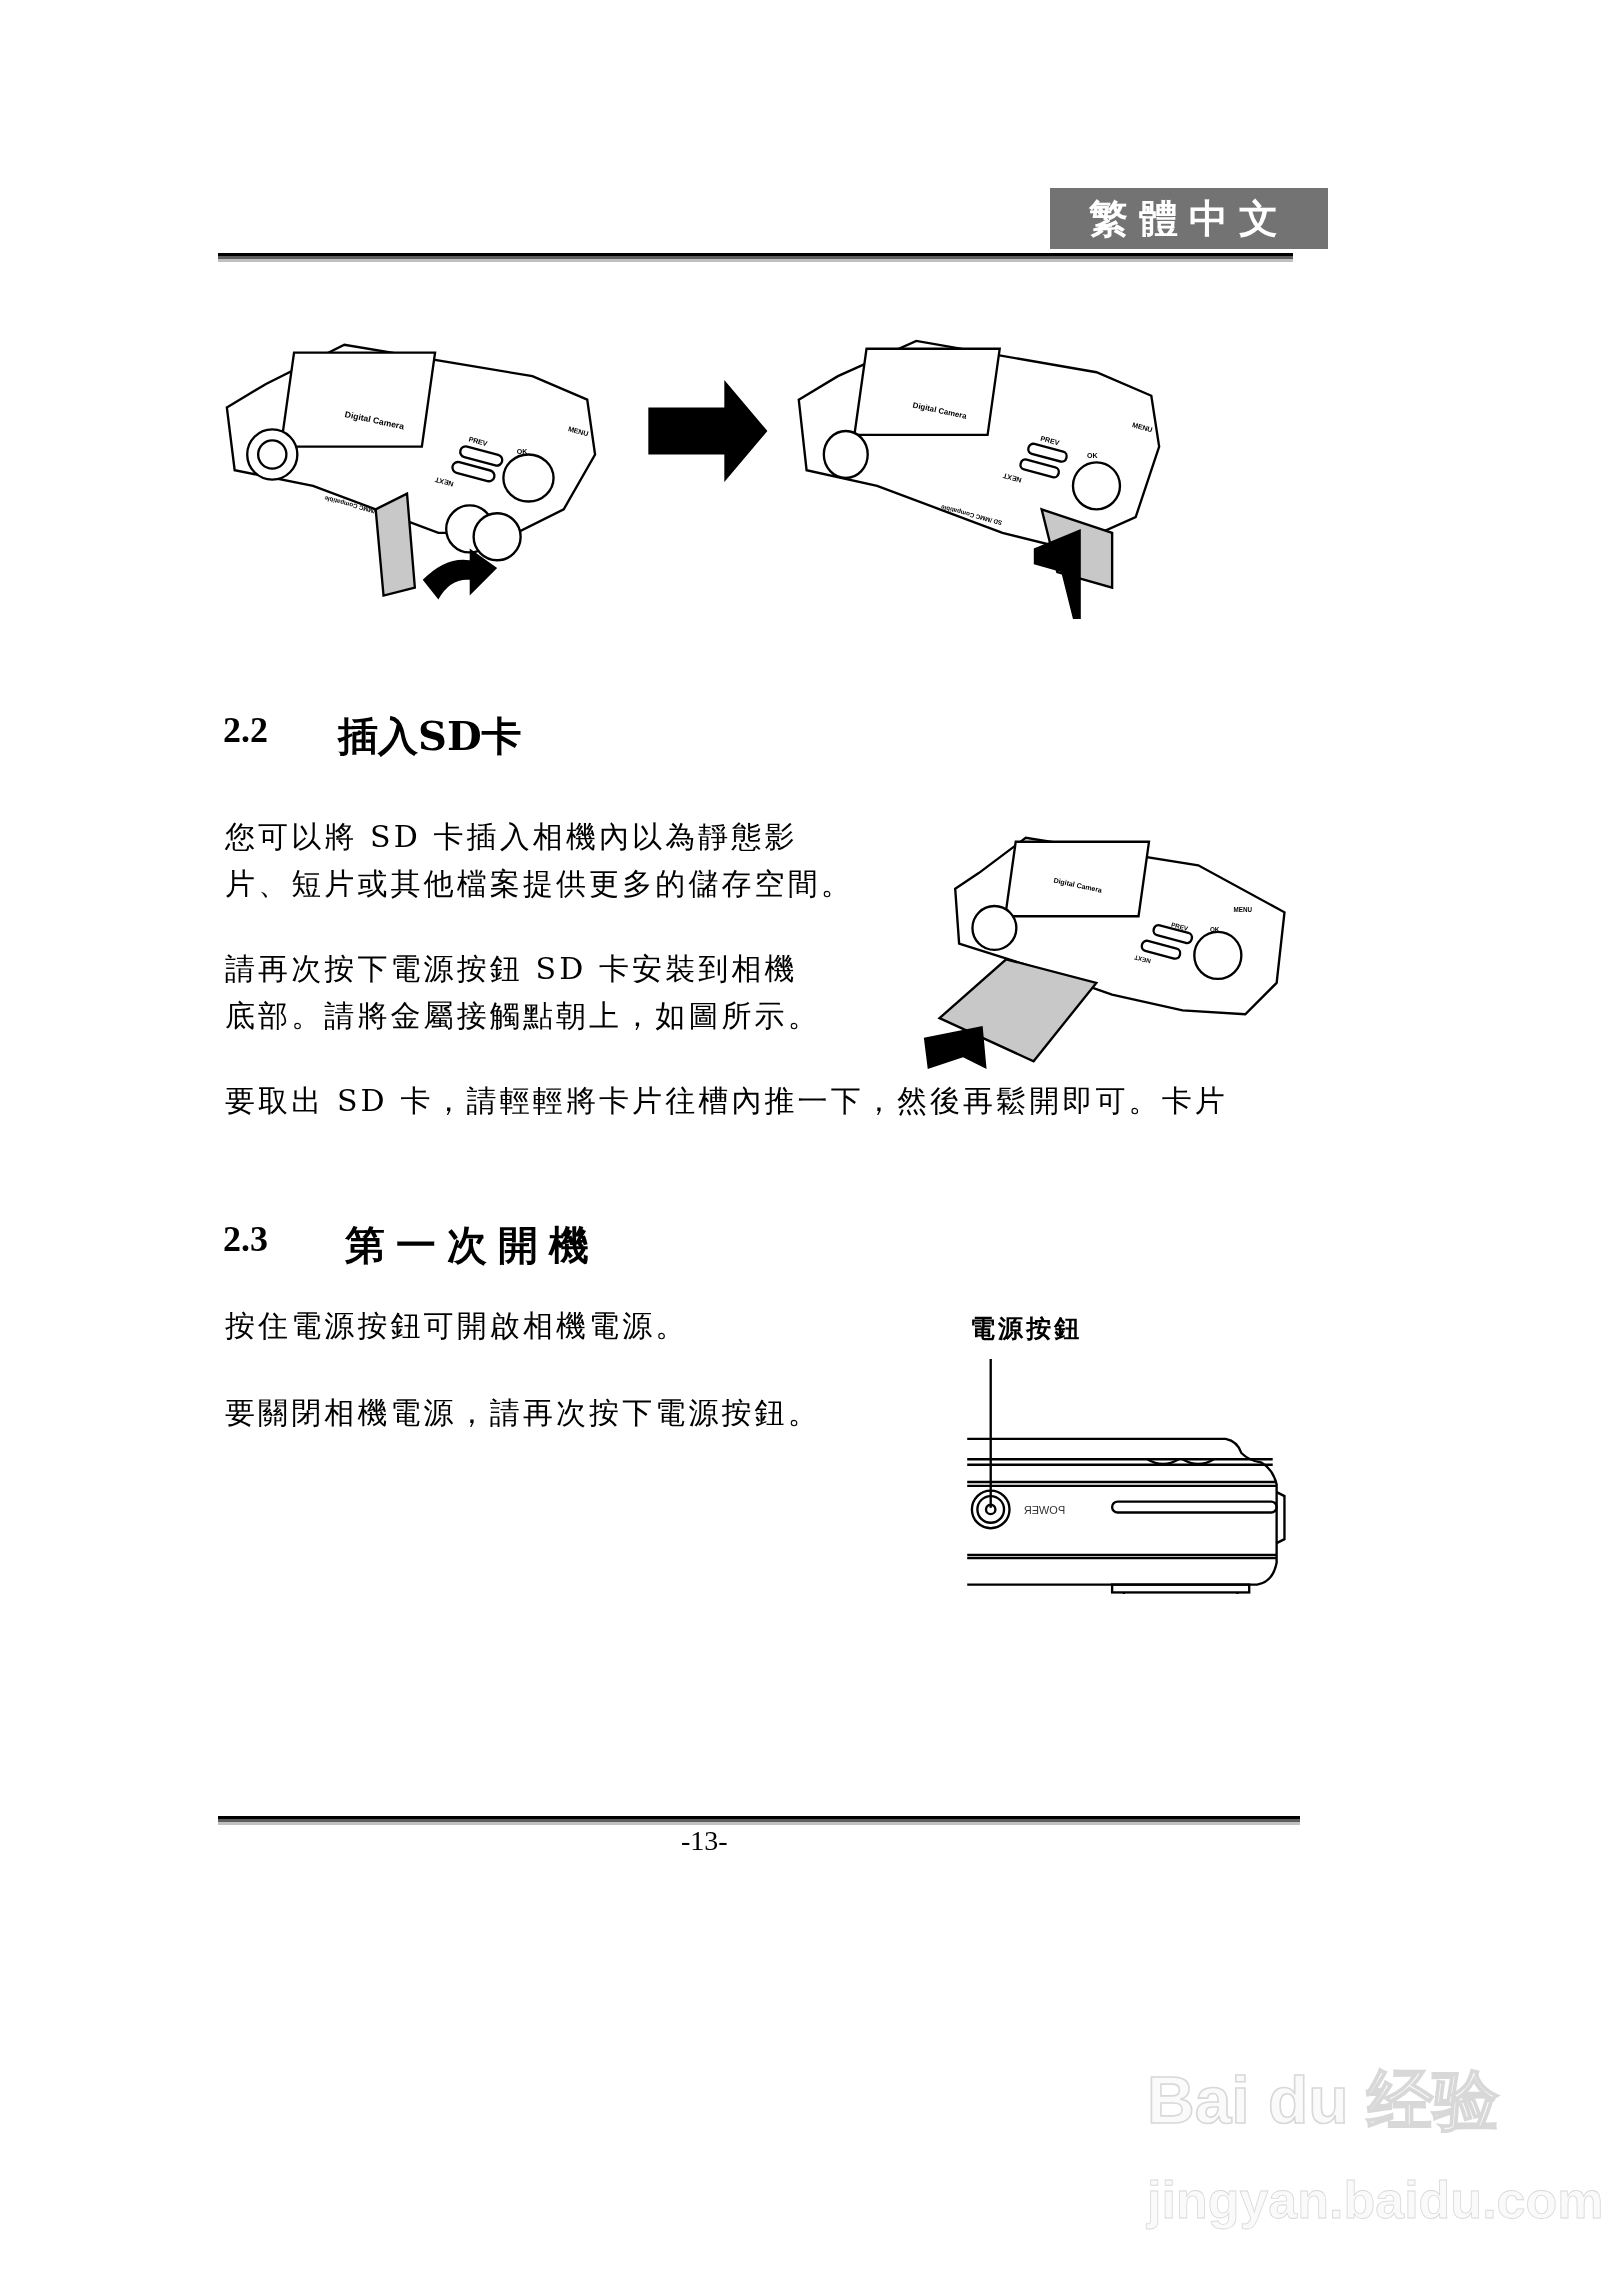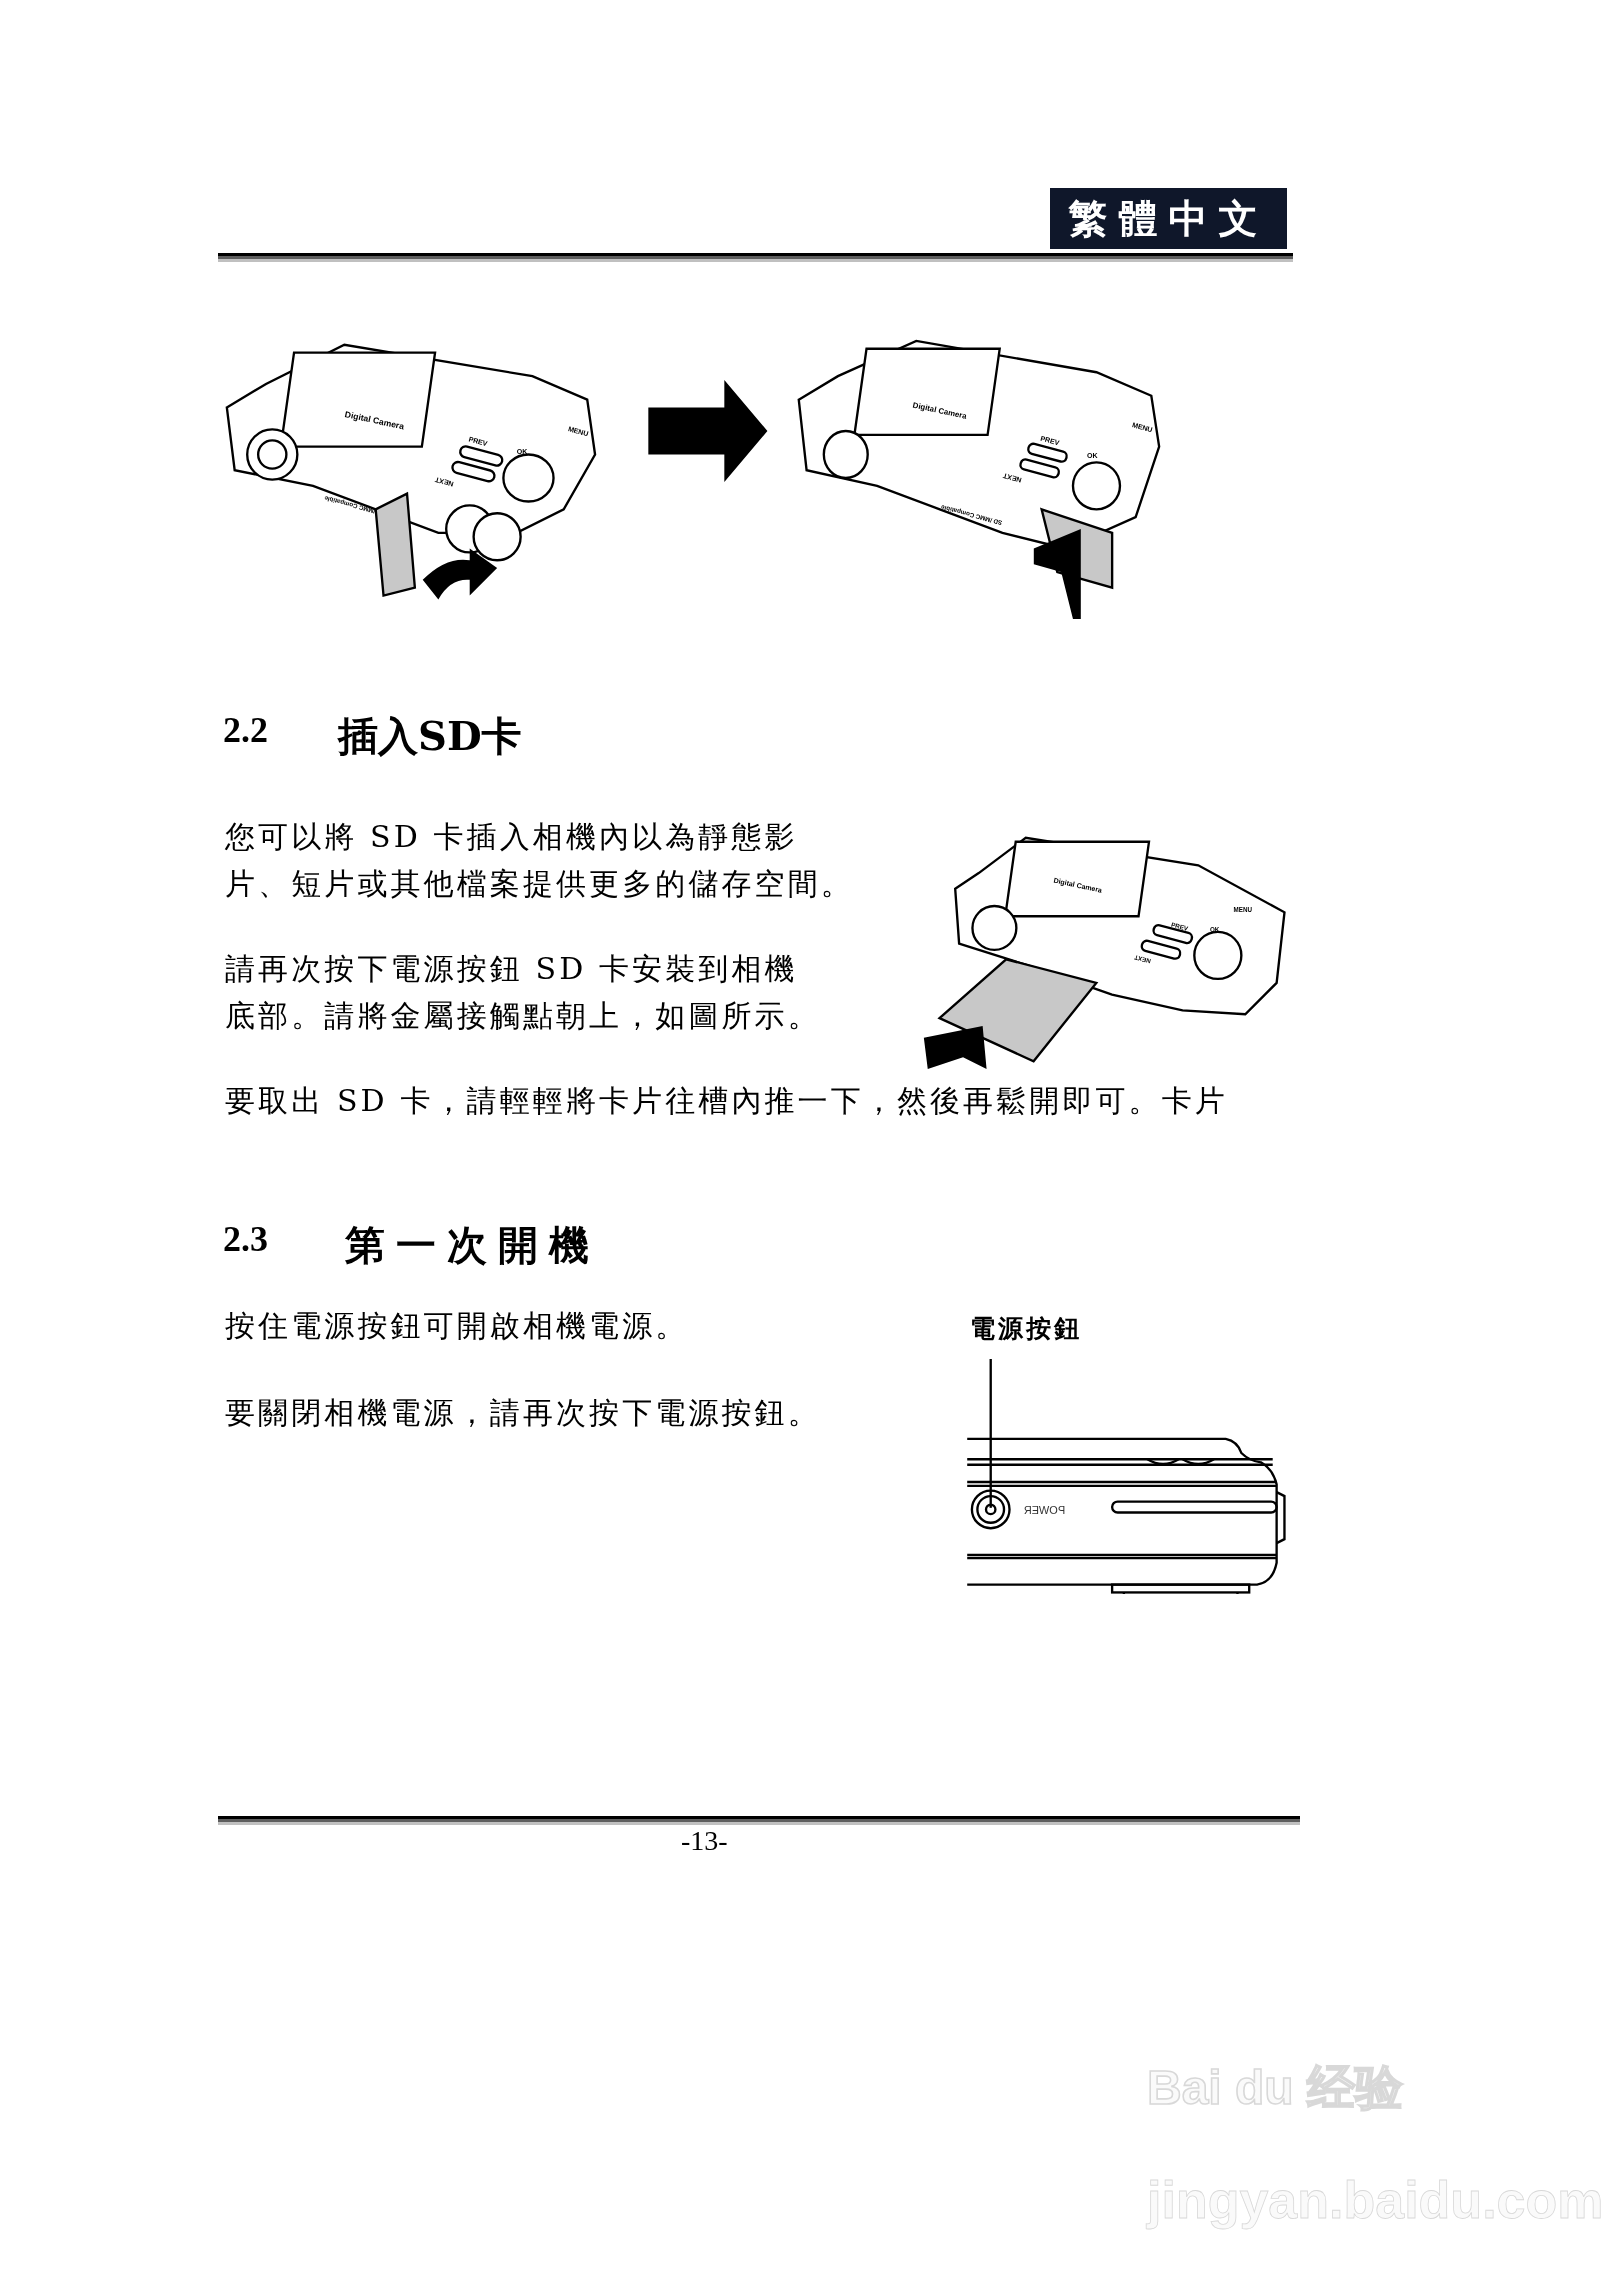--- a/index.html
+++ b/index.html
@@ -1,19 +1,19 @@
 <!DOCTYPE html>
 <html style="font-size:12.5px"><head>
 <meta charset="utf-8">
 <style>
   html, body { margin:0; padding:0; background:#ffffff; }
   body { width:1617px; height:2284px; position:relative; overflow:hidden;
          font-family:"DejaVu Serif","Liberation Serif",serif; color:#000; }
   .abs { position:absolute; }
-  .lang-tab { left:1050px; top:188px; width:237px; height:61px; background:#0f172a; color:#fff;
+  .lang-tab { left:1050px; top:188px; width:278px; height:61px; background:#737373; color:#fff;
               font-size:39px; font-weight:bold; line-height:61px; text-align:center; letter-spacing:11px; }
   .rule { position:absolute; height:9.4px; }
   .rule .b1 { height:3.1px; background:#000; }
   .rule .b2 { height:3.1px; background:#5e5e5e; }
   .rule .b3 { height:3.1px; background:#c0c0c0; }
   .heading-num { font-family:"Liberation Serif",serif; font-weight:bold; font-size:36px; }
   .heading-title { font-weight:bold; font-size:40px; }
   .body-text { font-size:30px; line-height:47px; letter-spacing:3.1px; white-space:nowrap; }
   .page-num { font-family:"Liberation Serif",serif; font-size:28px; width:157px; }
   .cam-label { font-family:"Liberation Sans",sans-serif; font-weight:bold; fill:#000; }
@@ -145,15 +145,15 @@
   </svg>
 </div>
 
 <div class="rule" style="left:218px; top:1816px; width:1082px;">
   <div class="b1"></div>
     <div class="b2"></div>
     <div class="b3"></div>
 </div>
 <div class="abs page-num" style="left:681px; top:1778px; top:1825px;">-13-</div>
 
-<div class="abs watermark" style="left:1147px; top:2056px; font-size:48px; -webkit-text-stroke:1.6px #d8d8d8; color:#fafafa;">Bai du 经验</div>
+<div class="abs watermark" style="left:1147px; top:2056px; font-size:66px; -webkit-text-stroke:1.6px #d8d8d8; color:#fafafa;">Bai du 经验</div>
 <div class="abs watermark" style="left:1147px; top:2170px; font-size:52px; -webkit-text-stroke:0.8px #d8d8d8; color:#fafafa;">jingyan.baidu.com</div>
 
 
 </body></html>

